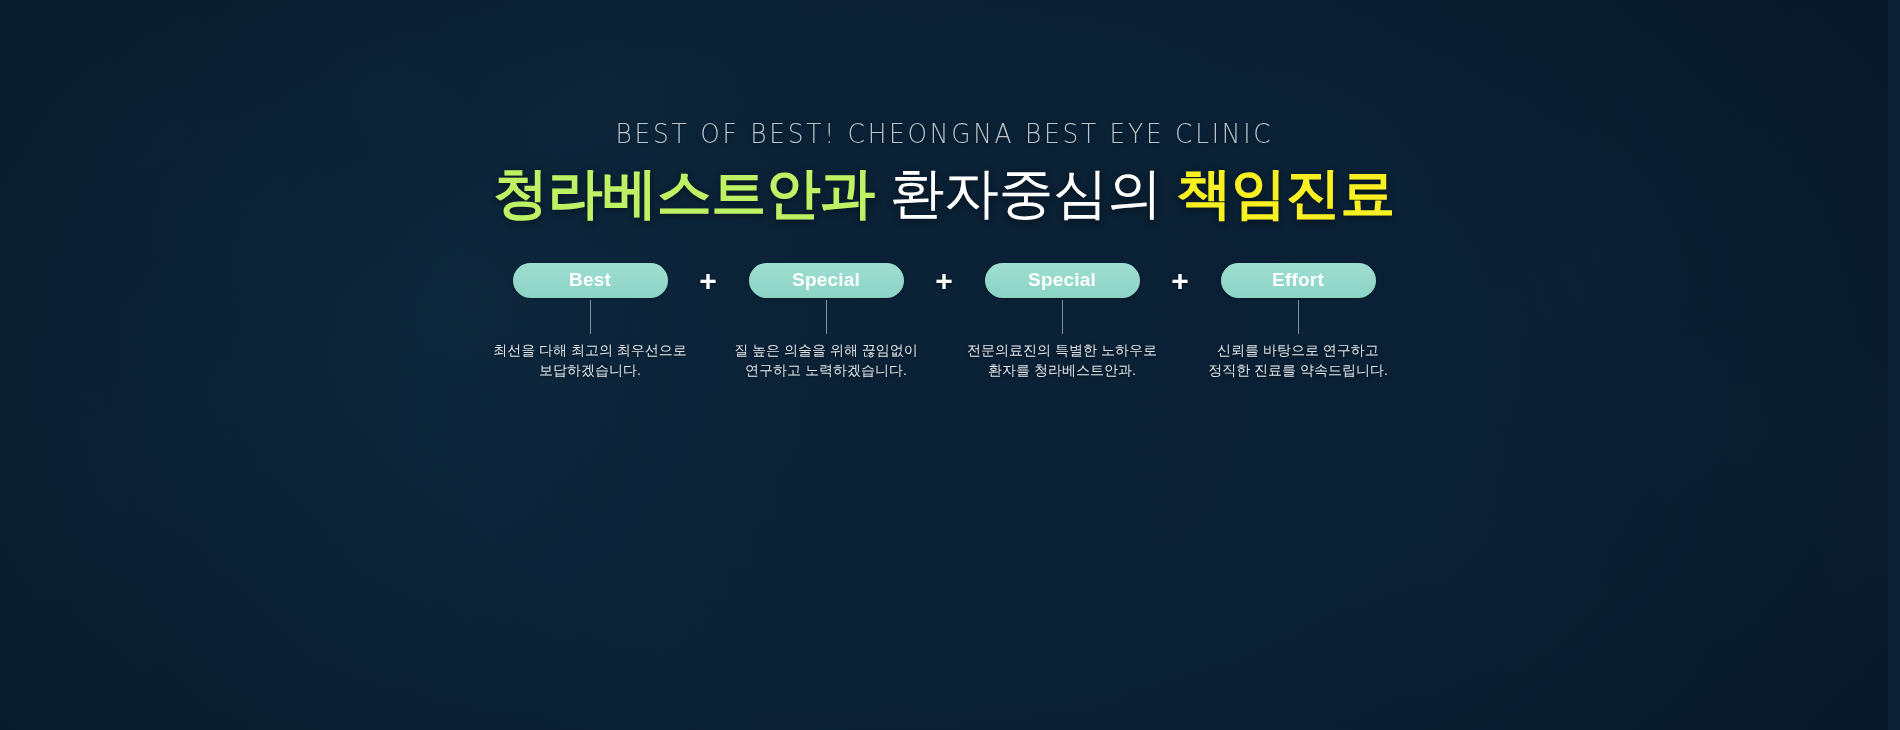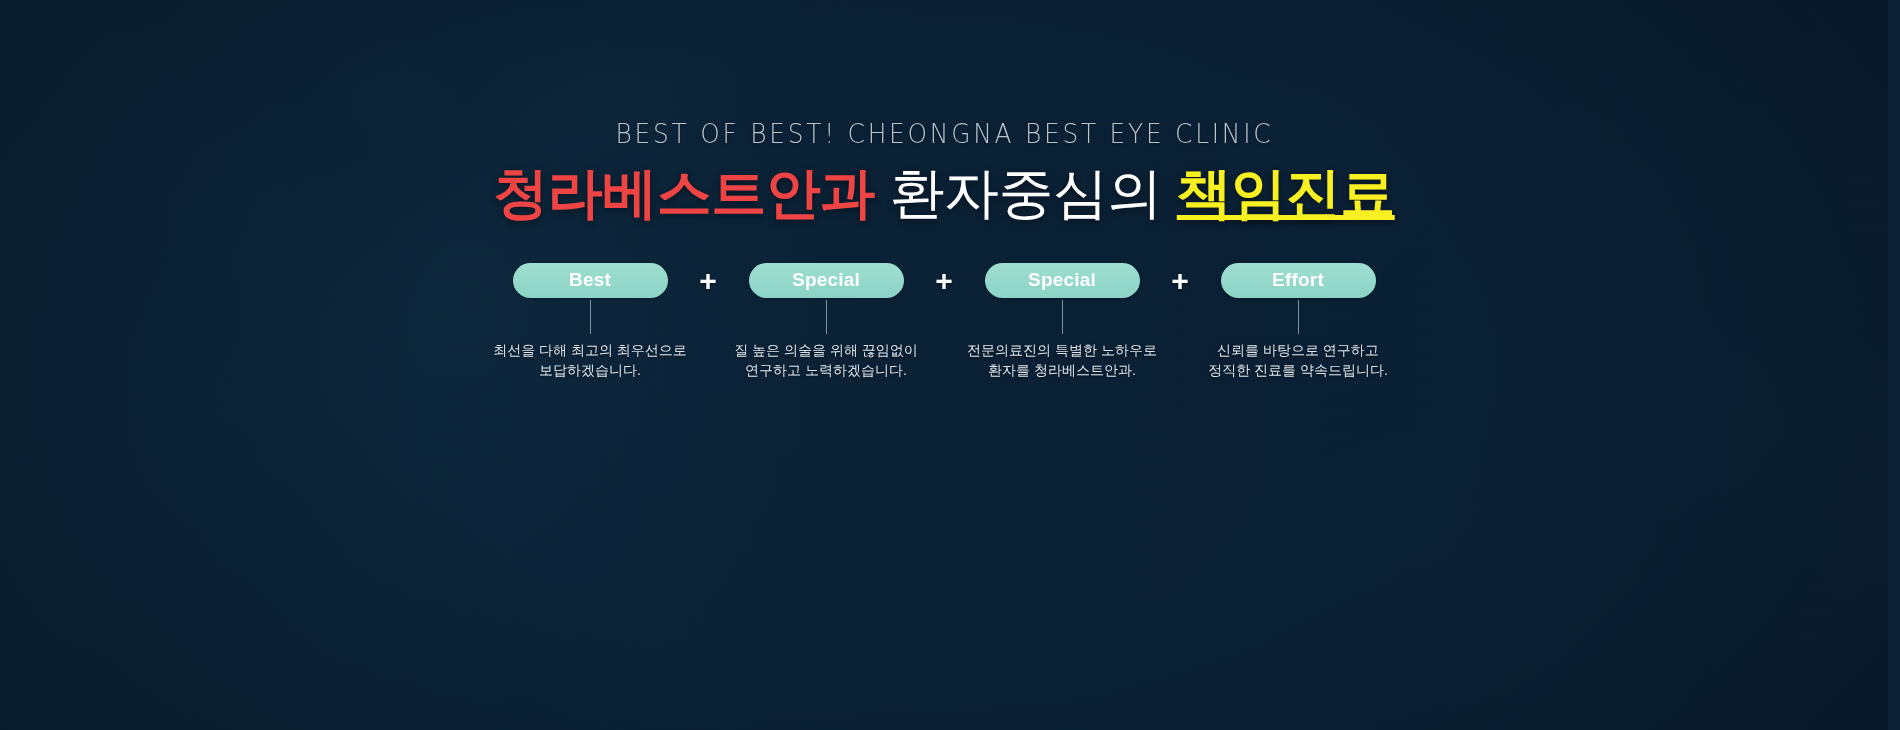--- a/index.html
+++ b/index.html
@@ -76,23 +76,23 @@
 
   .headline {
     margin-top: 14px;
     font-size: 55px;
     font-weight: 700;
     white-space: nowrap;
     line-height: 1.12;
     letter-spacing: -0.5px;
     text-shadow: 0 2px 7px rgba(0,0,0,0.45);
   }
-  .hl-mint   { color: #ef4444; }
+  .hl-mint   { color: #bef264; }
   .hl-white  { color: #ffffff; font-weight: 400; }
-  .hl-yellow { color: #f8f021; text-decoration: underline; }
+  .hl-yellow { color: #f8f021; }
 
   .desc {
     margin-top: 28px;
     font-size: 20px;
     line-height: 1.62;
     color: #e8eef3;
     text-align: center;
     font-weight: 400;
     text-shadow: 0 1px 4px rgba(0,0,0,0.45);
   }

